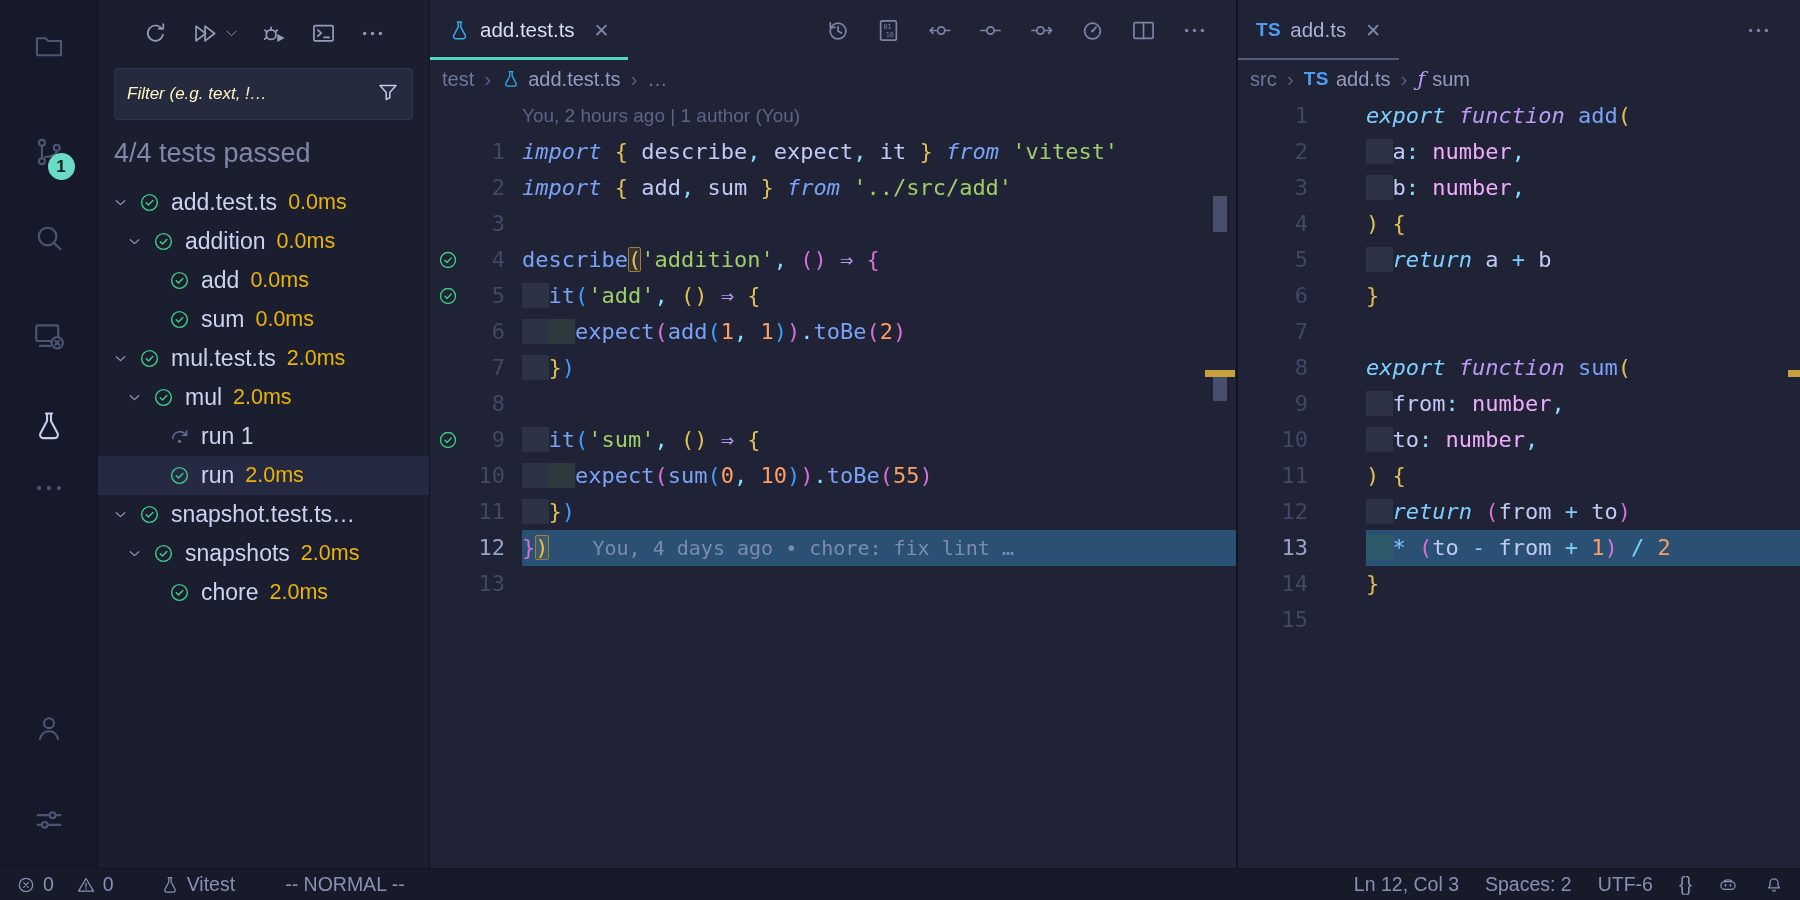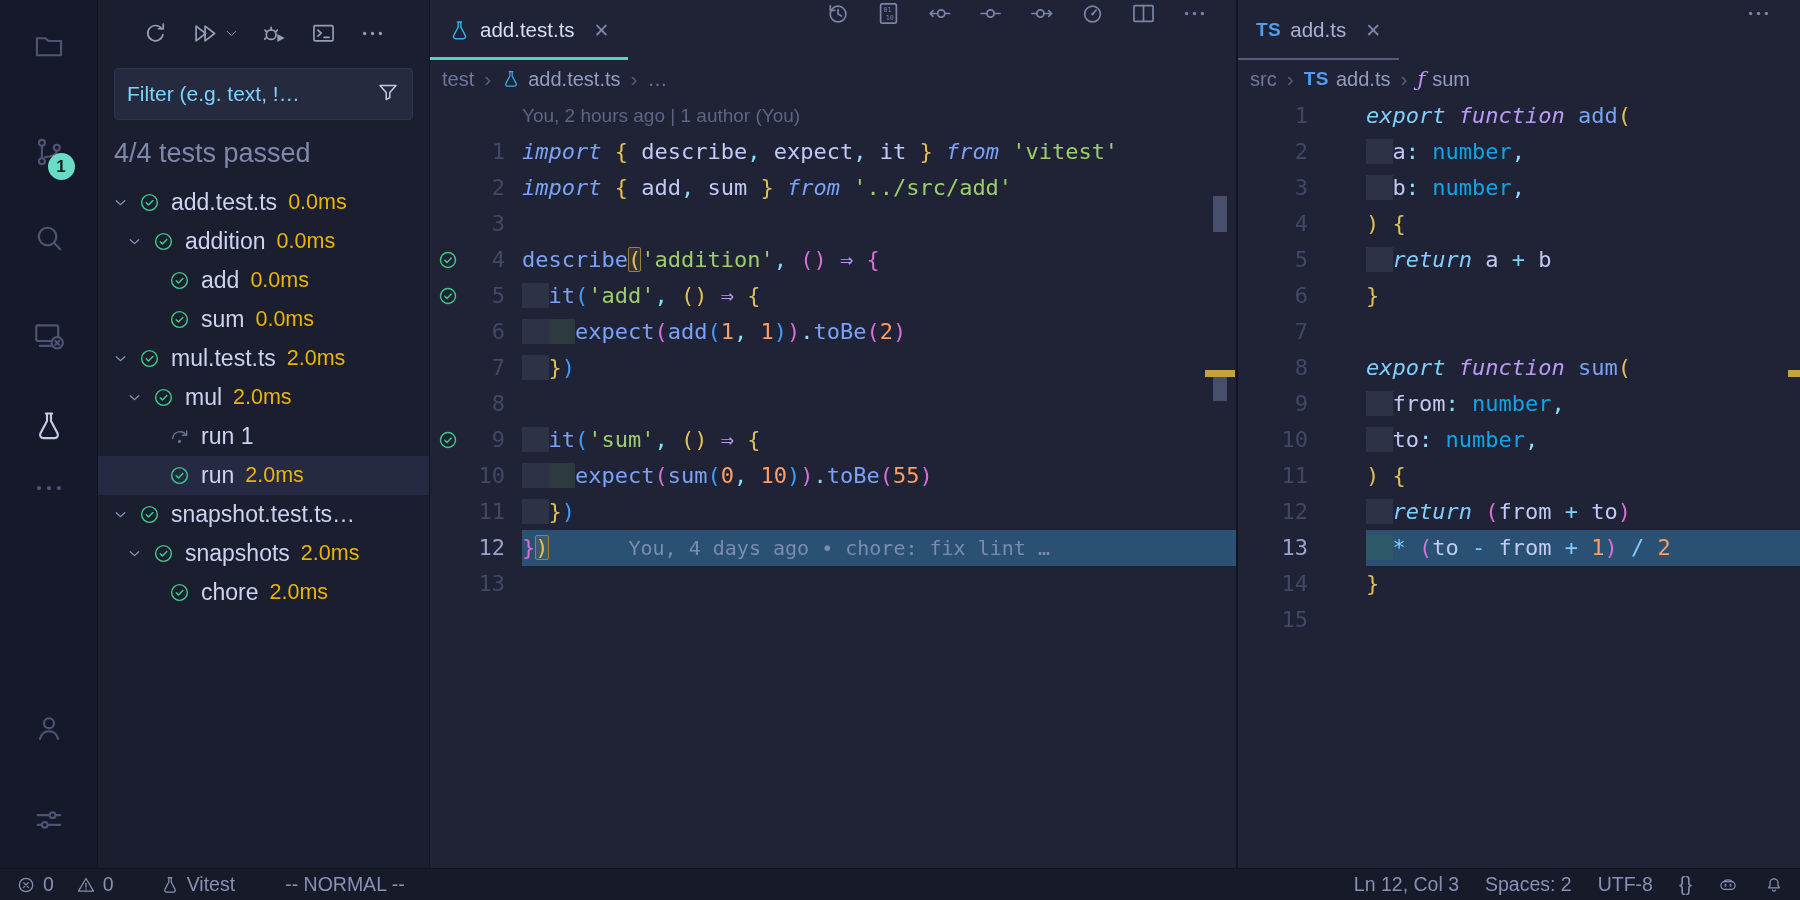--- a/index.html
+++ b/index.html
@@ -28,21 +28,21 @@
          align-items:center;justify-content:center;}
 
   
   .sidebar{width:332px;background:#1b1e2e;border-right:1px solid #121420;display:flex;flex-direction:column;}
   .side-toolbar{height:58px;display:flex;align-items:center;gap:22px;padding:8px 10px 0 44px;color:#959db9;}
   .side-toolbar .ico svg{width:27px;height:27px;}
   .side-toolbar .ico[data-name="chevron-down-icon"]{margin-left:-16px;}
   .side-toolbar .ico[data-name="chevron-down-icon"] svg{width:15px;height:15px;}
   .filter{margin:10px 16px 0 16px;height:52px;background:#252a3e;border:1px solid #2e3450;border-radius:4px;
           display:flex;align-items:center;padding:0 12px;}
-  .filter-ph{color:#7dd3fc;font-size:21px;white-space:nowrap;overflow:hidden;}
+  .filter-ph{color:#fef9c3;font-size:17px;white-space:nowrap;overflow:hidden;font-style:italic;}
   .filter-funnel{margin-left:auto;color:#c3cae8;}
   .filter-funnel svg{width:24px;height:24px;}
   .summary{margin:18px 16px 6px 16px;font-size:27px;line-height:31px;color:#7f88ab;}
   .tree{margin-top:8px;font-size:23px;}
   .trow{height:39px;display:flex;align-items:center;}
   .trow.sel{background:#252a42;}
   .tchev{width:28px;display:flex;justify-content:center;color:#8b94b5;flex:none;}
   .tchev svg{width:17px;height:17px;}
   .ticn{width:30px;display:flex;justify-content:center;flex:none;}
   .ticn svg{width:23px;height:23px;}
@@ -56,21 +56,21 @@
   .egroup.mid{width:808px;border-right:2px solid #121420;}
   .egroup.right{flex:1;}
   .tab-bar{height:60px;display:flex;align-items:stretch;flex:none;}
   .tab{display:flex;align-items:center;padding:0 18px;position:relative;gap:9px;}
   .tab-title{font-size:20.5px;color:#a9b1d6;white-space:nowrap;}
   .egroup.mid .tab-title{color:#d8def5;}
   .tab::after{content:"";position:absolute;left:0;right:0;bottom:0;height:3px;}
   .egroup.mid .tab::after{background:var(--accent);}
   .egroup.right .tab::after{background:#545c7e;height:2.5px;}
   .tab-close{color:#7c85a8;font-size:19px;margin-left:10px;}
-  .tab-actions{margin-left:auto;display:flex;align-items:flex-start;gap:24px;padding-right:28px;color:#7c85a8;}
+  .tab-actions{margin-left:auto;display:flex;align-items:center;gap:24px;padding-right:28px;color:#7c85a8;}
   .tab-actions .ico svg{width:27px;height:27px;}
   .flask-blue{color:#35aee8;}
   .flask-blue svg{width:23px;height:23px;}
   .ts-chip{font-weight:700;color:#4f9cf0;font-size:19px;letter-spacing:.5px;}
   .crumbs{height:38px;display:flex;align-items:center;padding-left:12px;font-size:20px;color:#6e779c;flex:none;gap:7px;}
   .crumbs .bright{color:#939cc0;}
   .csep{color:#565f89;font-size:21px;margin:0 3px;}
   .fsym{color:#bb9af7;font-family:"DejaVu Serif",serif;font-style:italic;font-size:21px;}
   .crumbs .flask-blue svg{width:20px;height:20px;}
 
@@ -83,29 +83,29 @@
   .egroup.mid .gut{width:92px;}
   .egroup.right .gut{width:128px;}
   .gticon{width:36px;display:flex;align-items:center;justify-content:center;color:#41c98a;}
   .gticon svg{width:22px;height:22px;}
   .egroup.mid .lnum{flex:1;text-align:right;padding-right:17px;}
   .egroup.right .lnum{width:70px;text-align:right;}
   .gpad{width:58px;}
   .lnum.on{color:#9aa3c9;}
   .ctx{flex:1;white-space:pre;min-width:0;}
   .crow.hl .ctx{background:#2a5174;}
-  .iblame{color:#7b8cae;margin-left:80px;font-size:20px;}
+  .iblame{color:#7b8cae;margin-left:44px;font-size:20px;}
   .tk.kw{color:#7aa2f7;font-style:italic;}
   .tk.kw2{color:#7dcfff;font-style:italic;}
   .tk.kwfn{color:#bb9af7;font-style:italic;}
   .tk.fn{color:#7aa2f7;}
   .tk.id{color:#c0caf5;}
   .tk.str{color:#9ece6a;}
   .tk.num{color:#ff9e64;}
-  .tk.type{color:#0ea5e9;margin-top:12px;}
+  .tk.type{color:#f0abfc;margin-top:12px;}
   .tk.p{color:#89ddff;}
   .tk.op{color:#7dcfff;}
   .tk.ar{color:#bb9af7;}
   .tk.b1{color:#e2c054;}
   .tk.b2{color:#d670d6;}
   .tk.b3{color:#3d9eff;}
   .tk.m{outline:1.5px solid #9b8139;outline-offset:-1px;background:rgba(155,129,57,.18);border-radius:2px;}
   .indb{display:inline;}
   .indb.ind1{background:#2e3247;}
   .indb.ind2{background:#2d3b3e;}
@@ -758,21 +758,21 @@
         </span>
       </div>
     <div class="st-right" id="st-right" data-name="status-right">
         <span class="st-item " data-name="status-item-ln-12-col-3">
           <span>Ln 12, Col 3</span>
         </span>
         <span class="st-item " data-name="status-item-spaces-2">
           <span>Spaces: 2</span>
         </span>
         <span class="st-item " data-name="status-item-utf-8">
-          <span>UTF-8</span>
+          <span>UTF-6</span>
         </span>
         <span class="st-item " data-name="status-item--">
           <span>{}</span>
         </span>
         <span class="st-item " data-name="status-item-copilot">
           <span class="ico " data-name="copilot-icon">
             <svg viewBox="0 0 24 24" fill="none" stroke="currentColor" stroke-width="1.5" stroke-linecap="round" stroke-linejoin="round">
               <rect x="3.5" y="7.8" width="17" height="9.4" rx="4.7"></rect>
               <path d="M7.4 7.9C8 5.2 16 5.2 16.6 7.9"></path>
               <rect x="8" y="10.6" width="2" height="3.6" rx="1" fill="currentColor" stroke="none"></rect>

